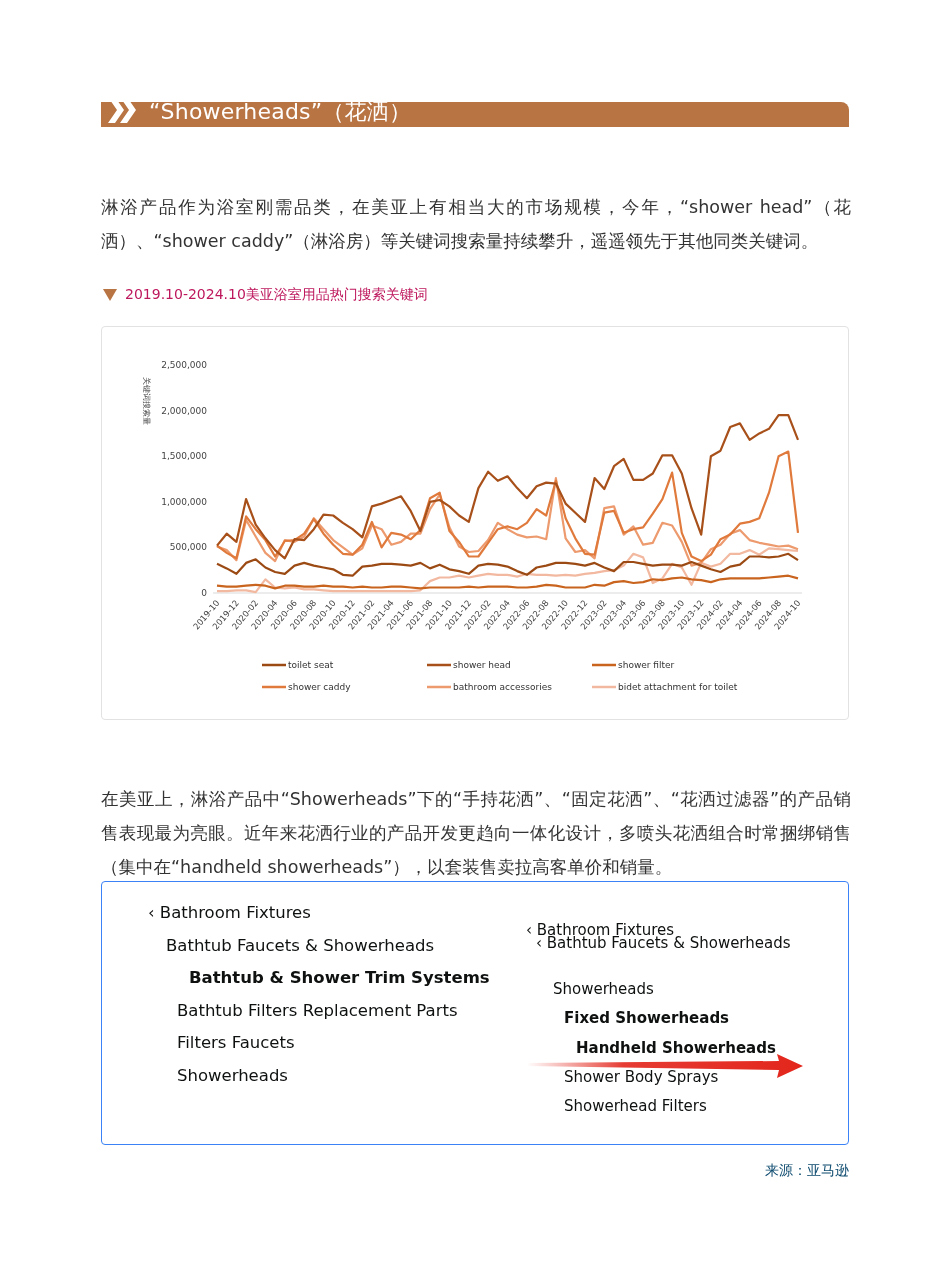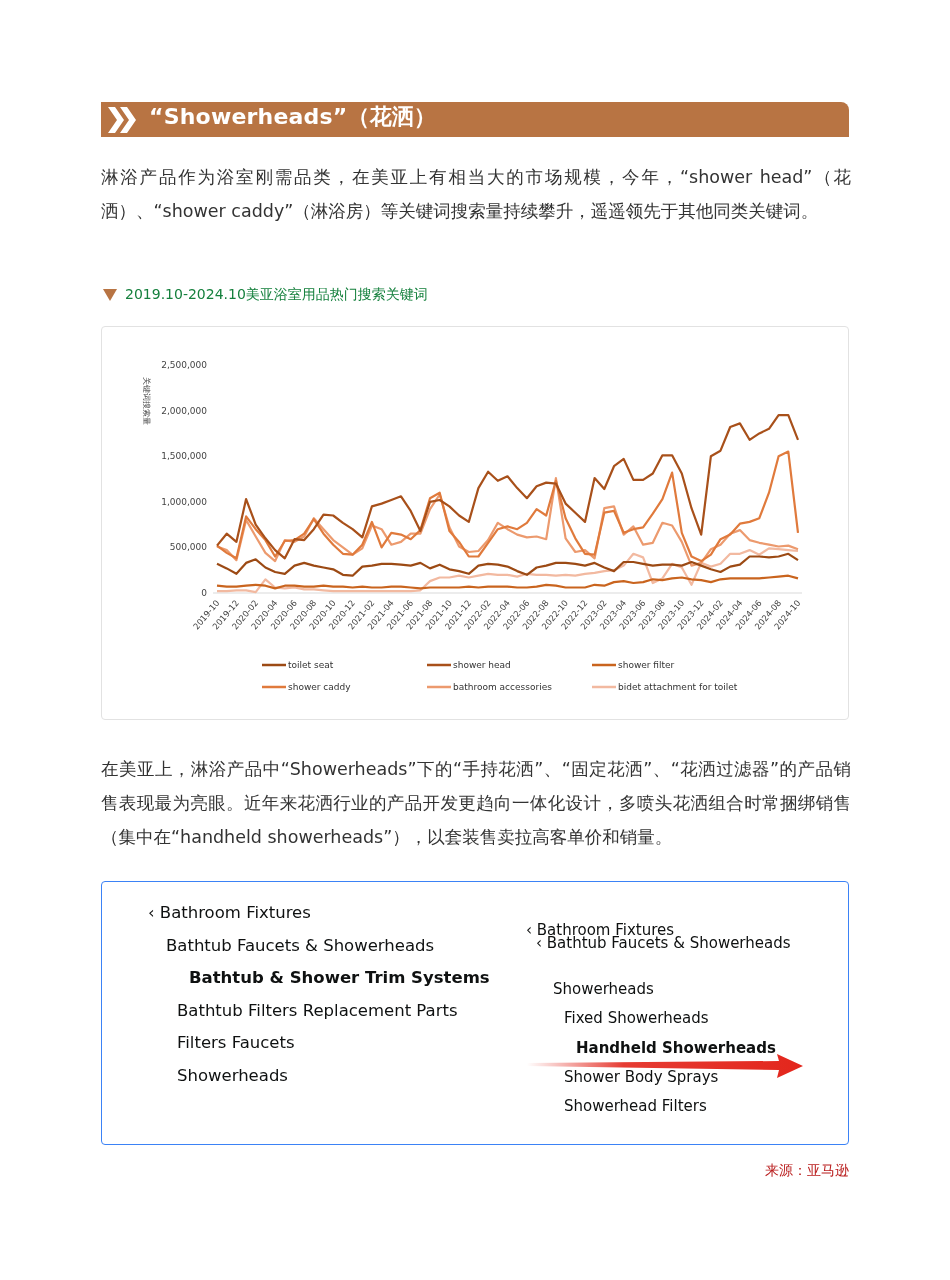--- a/index.html
+++ b/index.html
@@ -1,35 +1,35 @@
 <!DOCTYPE html>
 <html><head>
 <meta charset="utf-8">
 <style>
   * { box-sizing: border-box; margin: 0; padding: 0; }
   html, body { width: 950px; height: 1280px; background: #ffffff; overflow: hidden; }
   body { font-family: "DejaVu Sans", "Liberation Sans", sans-serif; color: #333333; position: relative; }
 
   .section-header {
-    position: absolute; left: 101px; top: 102px; width: 748px; height: 35px;
+    position: absolute; left: 101px; top: 102px; width: 748px; height: 25px;
     background: #b87443; border-radius: 0 8px 0 0;
-    display: flex; align-items: flex-start; font-weight: bold;
+    display: flex; align-items: flex-end;
   }
   .section-header .chev { width: 40px; height: 35px; display: flex; align-items: center; justify-content: center; }
   .section-header .title { color: #ffffff; font-size: 22px; margin-left: 8px; letter-spacing: 0.2px; }
 
   .para {
     position: absolute; left: 101px; width: 750px;
-    font-size: 17.5px; line-height: 34px; color: #333333; text-align: justify;
+    font-size: 17.5px; line-height: 34px; color: #333333; text-align: justify; margin-top: 30px;
   }
   .p1 { top: 160px; }
   .p2 { top: 752px; }
 
   .chart-caption {
-    position: absolute; left: 103px; top: 286px; font-size: 14px; color: #15803d;
+    position: absolute; left: 103px; top: 286px; font-size: 14px; color: #be185d;
     display: flex; align-items: center;
   }
   .chart-caption .tri {
     width: 0; height: 0; border-left: 7px solid transparent; border-right: 7px solid transparent;
     border-top: 12px solid #b87443; margin-right: 8px;
   }
 
   .chart-box {
     position: absolute; left: 101px; top: 326px; width: 748px; height: 394px;
     border: 1px solid #e2e2e2; border-radius: 4px; background: #fff;
@@ -39,21 +39,21 @@
   .cat-box {
     position: absolute; left: 101px; top: 881px; width: 748px; height: 264px;
     border: 1px solid #3b82f6; border-radius: 4px; background: #fff;
     font-family: "DejaVu Sans", sans-serif; color: #111;
   }
   .cat-item { position: absolute; white-space: nowrap; color: #0f1111; }
   .cat-left { font-size: 16.5px; }
   .cat-right { font-size: 15px; }
   .bold { font-weight: bold; margin-left: 12px; }
 
-  .source { position: absolute; right: 101px; top: 1162px; font-size: 14px; color: #b91c1c; }
+  .source { position: absolute; right: 101px; top: 1162px; font-size: 14px; color: #0c4a6e; }
 </style>
 </head>
 <body>
 
 <div class="section-header">
   <span class="chev">
     <svg width="34" height="30" viewBox="0 0 34 30">
       <polygon points="4,2 11,2 20,15 11,28 4,28 13,15" fill="#ffffff"></polygon>
       <polygon points="16,2 23,2 32,15 23,28 16,28 25,15" fill="#ffffff"></polygon>
     </svg>
@@ -138,21 +138,21 @@
       <div class="cat-item cat-left" style="left: 64px; top: 54px;">Bathtub Faucets &amp; Showerheads</div>
       <div class="cat-item cat-left bold" style="left: 75px; top: 86px;">Bathtub &amp; Shower Trim Systems</div>
       <div class="cat-item cat-left" style="left: 75px; top: 119px;">Bathtub Filters Replacement Parts</div>
       <div class="cat-item cat-left" style="left: 75px; top: 151px;">Filters Faucets</div>
       <div class="cat-item cat-left" style="left: 75px; top: 184px;">Showerheads</div>
     </div>
   <div id="cat-right">
       <div class="cat-item cat-right" style="left: 424px; top: 39px;">‹ Bathroom Fixtures</div>
       <div class="cat-item cat-right" style="left: 434px; top: 52px;">‹ Bathtub Faucets &amp; Showerheads</div>
       <div class="cat-item cat-right" style="left: 451px; top: 98px;">Showerheads</div>
-      <div class="cat-item cat-right" style="left: 462px; top: 127px;">Fixed Showerheads</div>
+      <div class="cat-item cat-right" style="left: 462px; top: 127px; font-weight: bold;">Fixed Showerheads</div>
       <div class="cat-item cat-right bold" style="left: 462px; top: 157px;">Handheld Showerheads</div>
       <div class="cat-item cat-right" style="left: 462px; top: 186px;">Shower Body Sprays</div>
       <div class="cat-item cat-right" style="left: 462px; top: 215px;">Showerhead Filters</div>
     </div>
   <svg style="position:absolute;left:425px;top:170px" width="280" height="28">
     <defs>
       <linearGradient id="ag" x1="0" x2="1" y1="0" y2="0">
         <stop offset="0" stop-color="#e3261c" stop-opacity="0"></stop>
         <stop offset="0.35" stop-color="#e3261c" stop-opacity="0.9"></stop>
         <stop offset="1" stop-color="#e3261c" stop-opacity="1"></stop>

